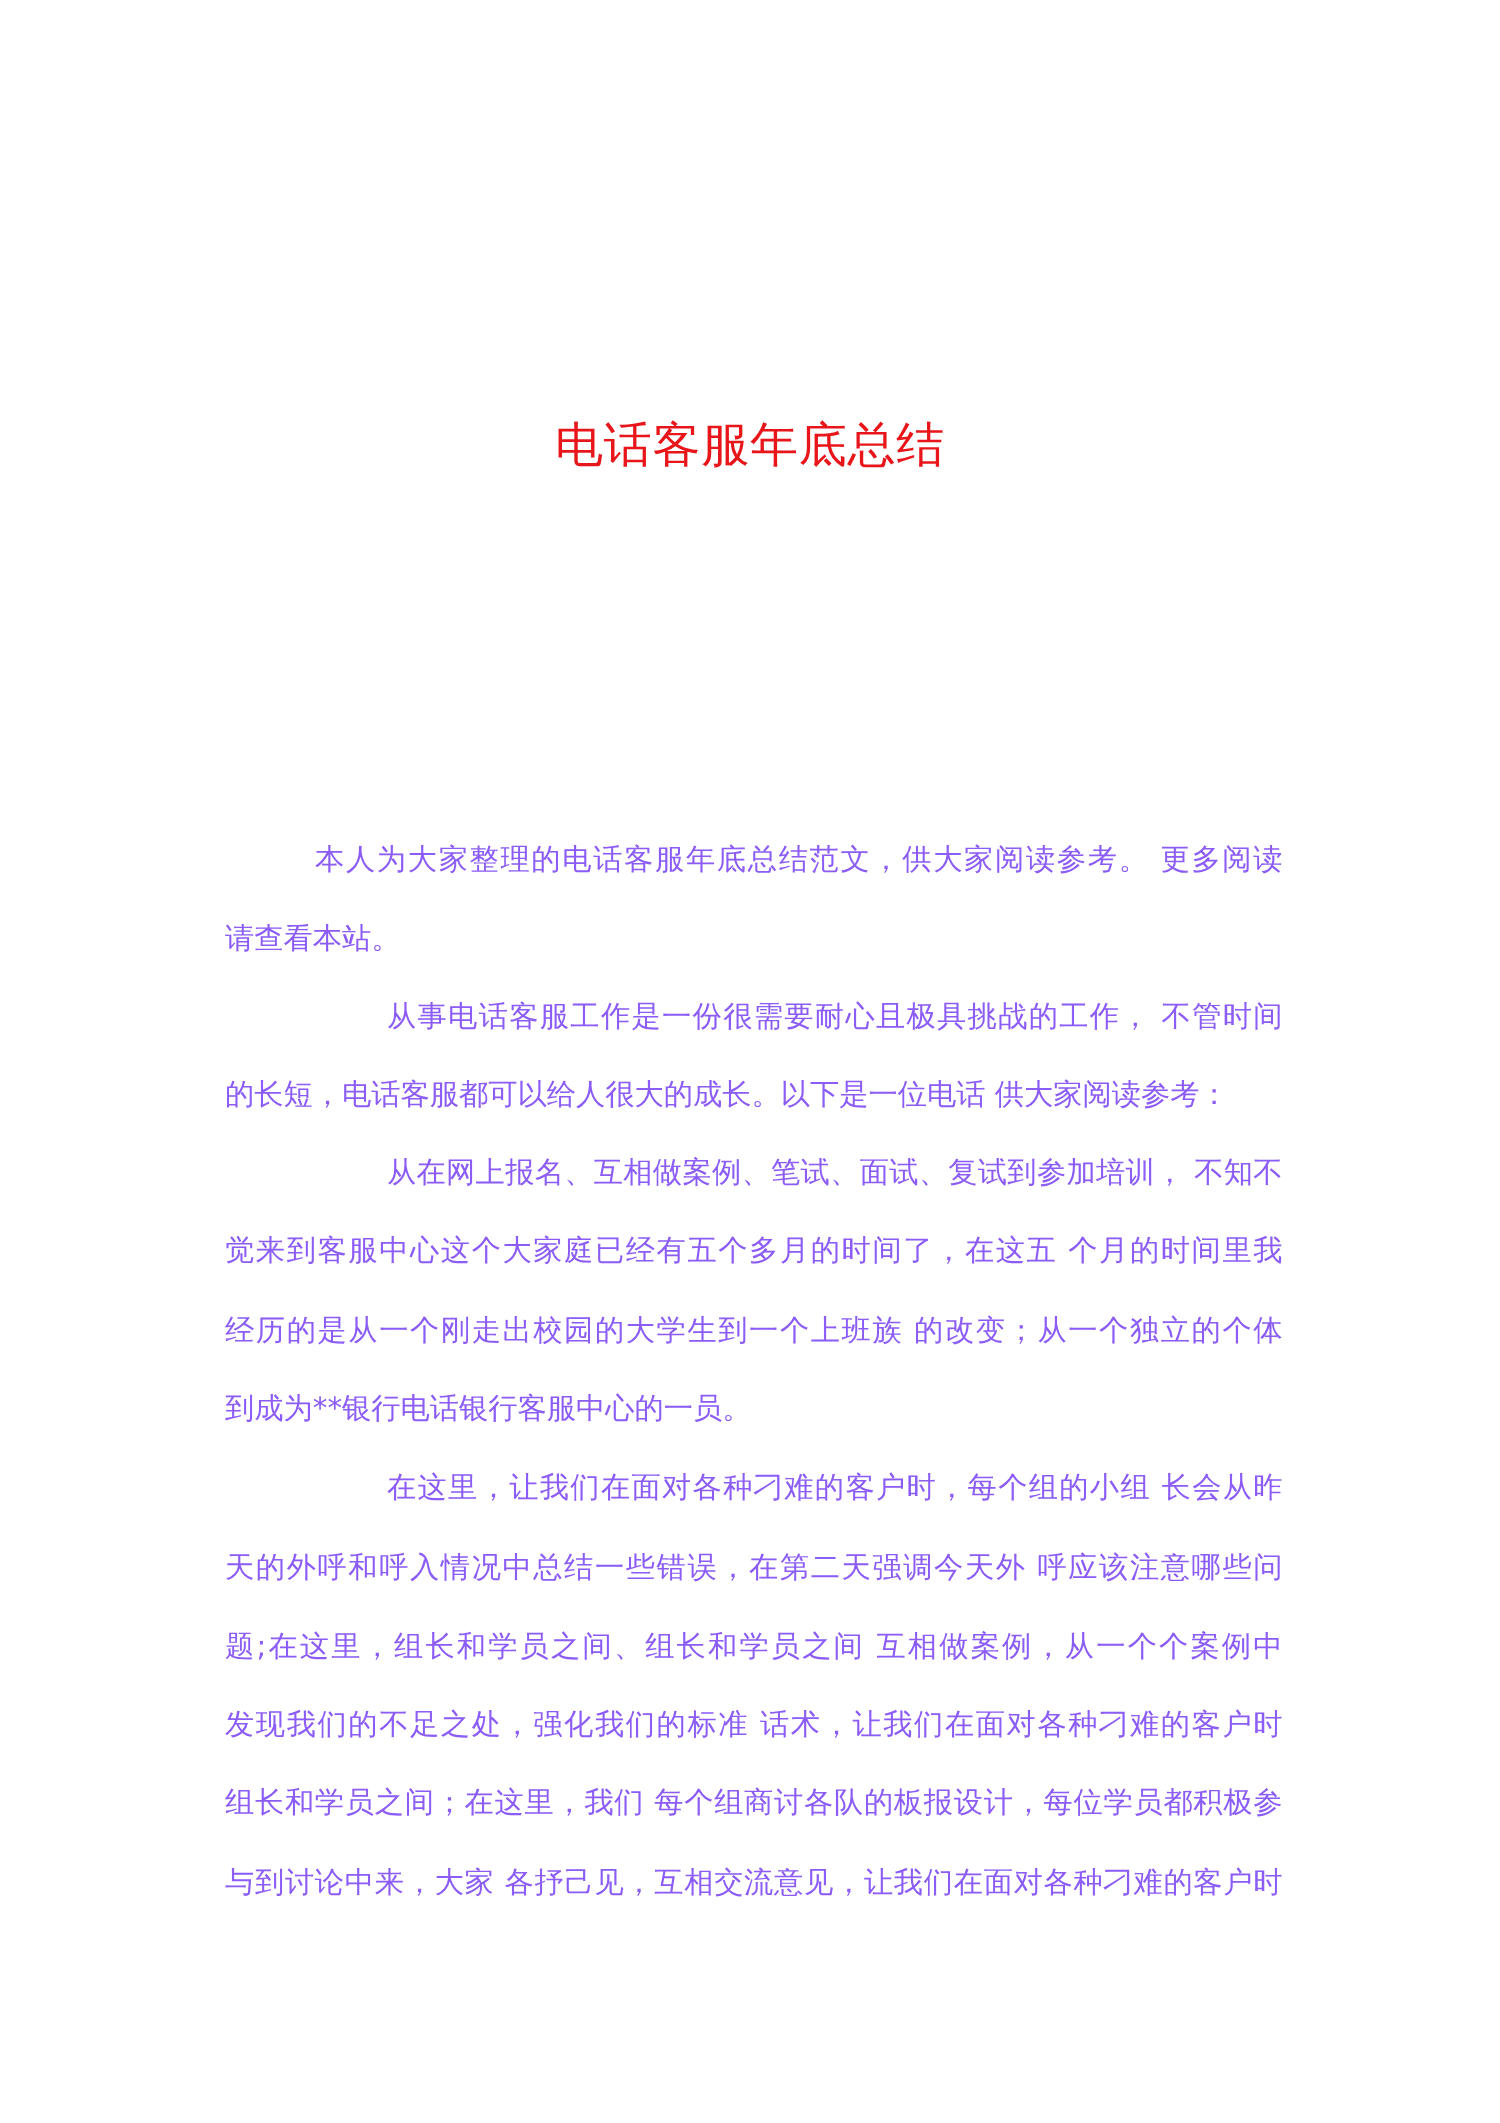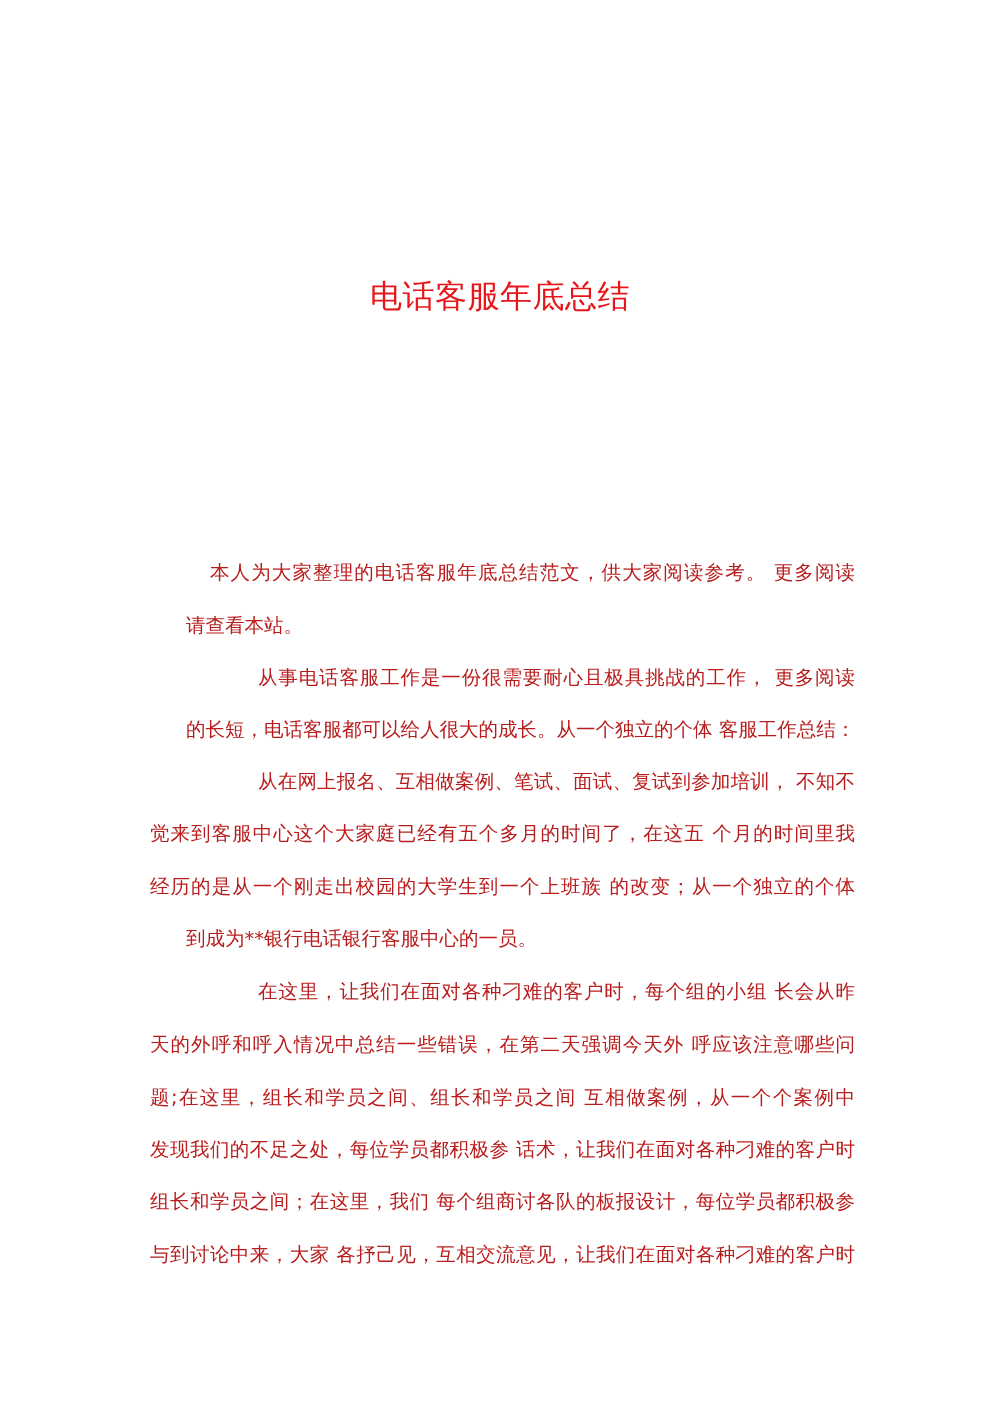--- a/index.html
+++ b/index.html
@@ -45,50 +45,49 @@
       position: absolute;
       left: 0;
       width: 705px;
       height: 30px;
       font-size: 19.5px;
       line-height: 30px;
       white-space: nowrap;
       text-align: justify;
       text-align-last: justify;
       font-family: "DejaVu Sans", "Liberation Sans", sans-serif;
-      color: #b91c1c;
+      color: #8b5cf6;
     }
     .line.last {
       text-align-last: left;
-      margin-left: 36px;
     }
     .indent-sm { padding-left: 60px; width: 645px; }
     .indent-lg { padding-left: 108px; width: 597px; }
   </style>
 </head>
 <body>
 
 <div class="page">
 
   <h1 class="title">电话客服年底总结</h1>
 
   <div class="body-text">
 
     <div class="line indent-sm" style="top:558px">本人为大家整理的电话客服年底总结范文，供大家阅读参考。 更多阅读</div>
     <div class="line last" style="top:611px">请查看本站。</div>
 
-    <div class="line indent-lg" style="top:663px">从事电话客服工作是一份很需要耐心且极具挑战的工作， 更多阅读</div>
-    <div class="line last" style="top:715px">的长短，电话客服都可以给人很大的成长。从一个独立的个体 客服工作总结：</div>
+    <div class="line indent-lg" style="top:663px">从事电话客服工作是一份很需要耐心且极具挑战的工作， 不管时间</div>
+    <div class="line last" style="top:715px">的长短，电话客服都可以给人很大的成长。以下是一位电话 供大家阅读参考：</div>
 
     <div class="line indent-lg" style="top:767px">从在网上报名、互相做案例、笔试、面试、复试到参加培训， 不知不</div>
     <div class="line" style="top:819px">觉来到客服中心这个大家庭已经有五个多月的时间了，在这五 个月的时间里我</div>
     <div class="line" style="top:872px">经历的是从一个刚走出校园的大学生到一个上班族 的改变；从一个独立的个体</div>
     <div class="line last" style="top:924px">到成为**银行电话银行客服中心的一员。</div>
 
     <div class="line indent-lg" style="top:977px">在这里，让我们在面对各种刁难的客户时，每个组的小组 长会从昨</div>
     <div class="line" style="top:1030px">天的外呼和呼入情况中总结一些错误，在第二天强调今天外 呼应该注意哪些问</div>
     <div class="line" style="top:1083px">题;在这里，组长和学员之间、组长和学员之间 互相做案例，从一个个案例中</div>
-    <div class="line" style="top:1135px">发现我们的不足之处，每位学员都积极参 话术，让我们在面对各种刁难的客户时</div>
+    <div class="line" style="top:1135px">发现我们的不足之处，强化我们的标准 话术，让我们在面对各种刁难的客户时</div>
     <div class="line" style="top:1187px">组长和学员之间；在这里，我们 每个组商讨各队的板报设计，每位学员都积极参</div>
     <div class="line" style="top:1240px">与到讨论中来，大家 各抒己见，互相交流意见，让我们在面对各种刁难的客户时</div>
 
   </div>
 </div>
 
 </body></html>

